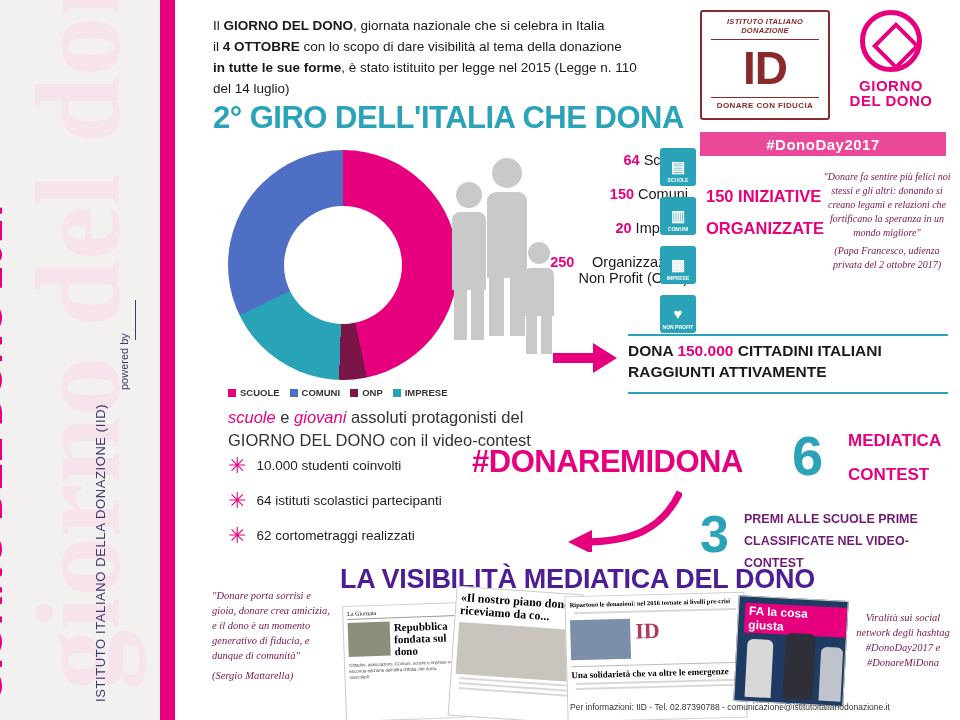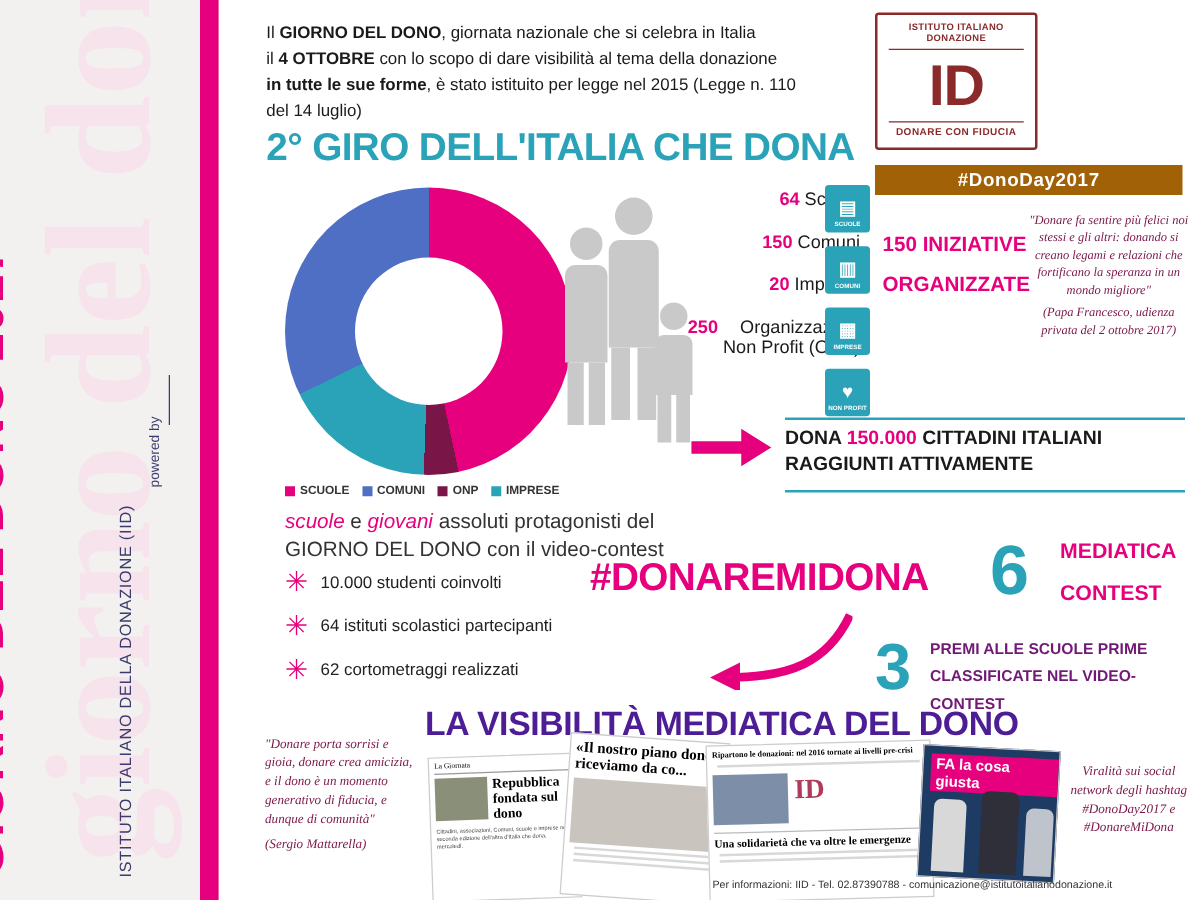--- a/index.html
+++ b/index.html
@@ -52,40 +52,40 @@
   }
   .intro b { font-weight:bold; }
 
   
   .logo-wrap { position:absolute; left:700px; top:10px; width:246px; height:130px; }
   .logo-id {
     position:absolute; left:0; top:0; width:130px; height:110px;
     border:2px solid #8a2a2a; border-radius:3px; background:#fff;
     text-align:center; color:#8a2a2a;
   }
-  .logo-id .top { font-size:7.5px; letter-spacing:.3px; margin-top:5px; font-weight:bold;}
+  .logo-id .top { font-size:7.5px; letter-spacing:.3px; margin-top:5px; font-weight:bold;font-style:italic;}
   .logo-id .big { font-size:46px; font-weight:bold; line-height:50px; letter-spacing:-1px; }
   .logo-id .bot { font-size:8px; font-weight:bold; letter-spacing:.4px; margin-top:2px;}
   .logo-id .rule { width:86%; height:1px; background:#8a2a2a; margin:4px auto 3px; }
   .logo-gdd { position:absolute; left:136px; top:0; width:110px; height:110px; }
   .logo-gdd .mark {
     width:62px; height:62px; border-radius:50%; border:5px solid #e6007e;
     margin:0 auto; position:relative;
   }
   .logo-gdd .mark:after {
     content:""; position:absolute; left:14px; top:14px; width:26px; height:26px;
     border:4px solid #e6007e; transform:rotate(45deg);
   }
   .logo-gdd .txt {
     text-align:center; color:#e6007e; font-weight:bold; font-size:15px;
     line-height:15px; margin-top:6px; letter-spacing:.5px;
   }
   .hashtag-bar {
     position:absolute; left:700px; top:132px; width:246px; height:24px;
-    background:#a16207; color:#fff; font-weight:bold; font-size:15px;
+    background:#ec4899; color:#fff; font-weight:bold; font-size:15px;
     display:flex; align-items:center; justify-content:center; letter-spacing:.5px;
   }
 
   
   .giro-title {
     position:absolute; left:213px; top:100px; width:500px;
     font-size:31px; font-weight:bold; color:#2aa3b8; letter-spacing:-.5px;
   }
 
   
@@ -240,20 +240,27 @@
     <span>del 14 luglio)</span>
   </div>
 
   <div class="logo-wrap">
     <div class="logo-id">
       <div class="top">ISTITUTO ITALIANO DONAZIONE</div>
       <div class="rule"></div>
       <div class="big">ID</div>
       <div class="rule"></div>
       <div class="bot">DONARE CON FIDUCIA</div>
+    </div>
+    <div class="logo-gdd">
+      <div class="mark"></div>
+      <div class="txt">
+        <span>GIORNO</span><br>
+        <span>DEL DONO</span>
+      </div>
     </div>
   </div>
   <div class="hashtag-bar">#DonoDay2017</div>
 
   <div class="giro-title">2° GIRO DELL'ITALIA CHE DONA</div>
 
   <div class="donut-wrap">
     <div class="donut"></div>
   </div>
   <div class="legend">

